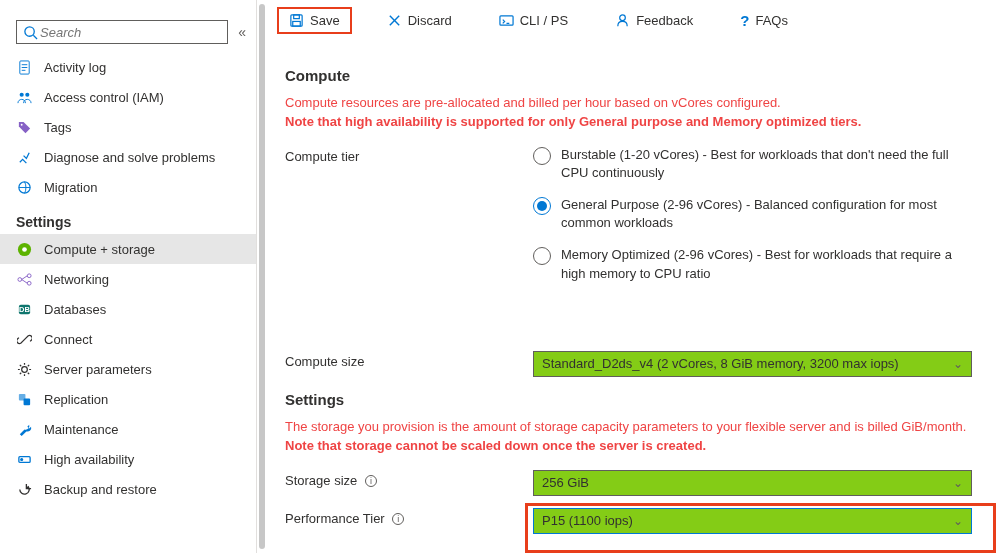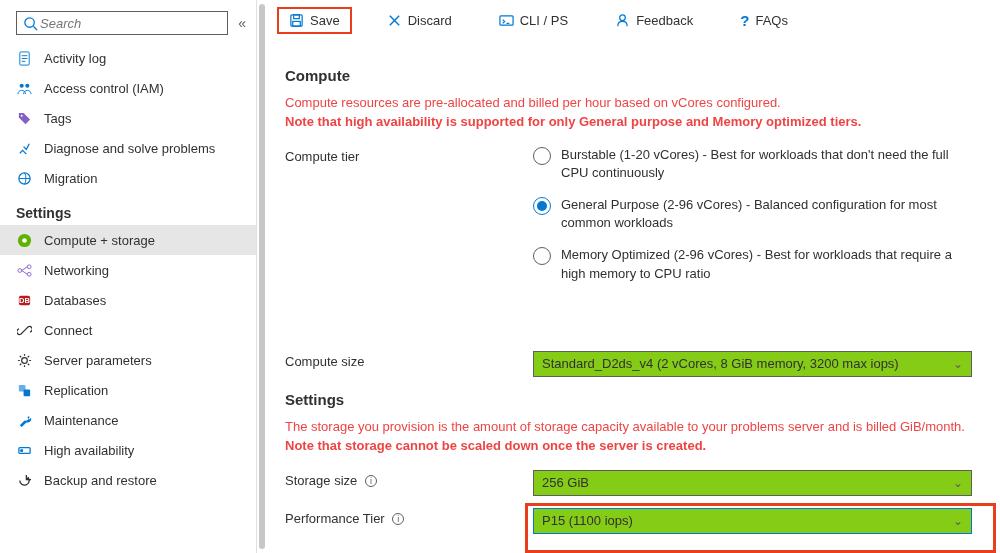--- a/index.html
+++ b/index.html
@@ -18,21 +18,21 @@
     display: flex;
     width: 100%;
     height: 100%;
   }
   
   .sidebar {
     width: 257px;
     border-right: 1px solid #e1dfdd;
     display: flex;
     flex-direction: column;
-    padding-top: 11px;
+    padding-top: 20px;
   }
   .search-row {
     display: flex;
     align-items: center;
     padding: 0 10px 8px 16px;
     gap: 10px;
   }
   .search-box {
     flex: 1;
     display: flex;
@@ -302,21 +302,21 @@
             <circle cx="3" cy="8" r="2"></circle>
             <circle cx="13" cy="4" r="2"></circle>
             <circle cx="13" cy="12" r="2"></circle>
             <line x1="5" y1="8" x2="11" y2="4"></line>
             <line x1="5" y1="8" x2="11" y2="12"></line>
           </svg>
       </span>
       <span>Networking</span>
     </div>
     <div class="side-item">
-      <span class="side-icon" style="color:#b91c1c;align-items:center;">
+      <span class="side-icon" style="color:#0f766e;align-items:center;">
         <svg viewBox="0 0 16 16" fill="currentColor">
             <rect x="2" y="3" width="12" height="10" rx="2"></rect>
             <text x="8" y="11" font-size="8" fill="#fff" text-anchor="middle" font-weight="bold">DB</text>
           </svg>
       </span>
       <span>Databases</span>
     </div>
     <div class="side-item">
       <span class="side-icon" style="color:#323130;">
         <svg viewBox="0 0 16 16" fill="none" stroke="currentColor" stroke-width="1.4">
@@ -451,21 +451,21 @@
         <div class="form-control">
           <div class="dropdown">
             <span>Standard_D2ds_v4 (2 vCores, 8 GiB memory, 3200 max iops)</span>
             <span class="chev">⌄</span>
           </div>
         </div>
       </div>
 
       <h3 class="section-title">Settings</h3>
       <div class="section-desc">
-        <span>The storage you provision is the amount of storage capacity available to your problems server and is billed GiB/month.</span><br>
+        <span>The storage you provision is the amount of storage capacity parameters to your flexible server and is billed GiB/month.</span><br>
         <span class="bold">Note that storage cannot be scaled down once the server is created.</span>
       </div>
 
       <div class="form-row">
         <div class="form-label">
           <span>Storage size</span>
           <span class="info-icon">i</span>
         </div>
         <div class="form-control">
           <div class="dropdown">

